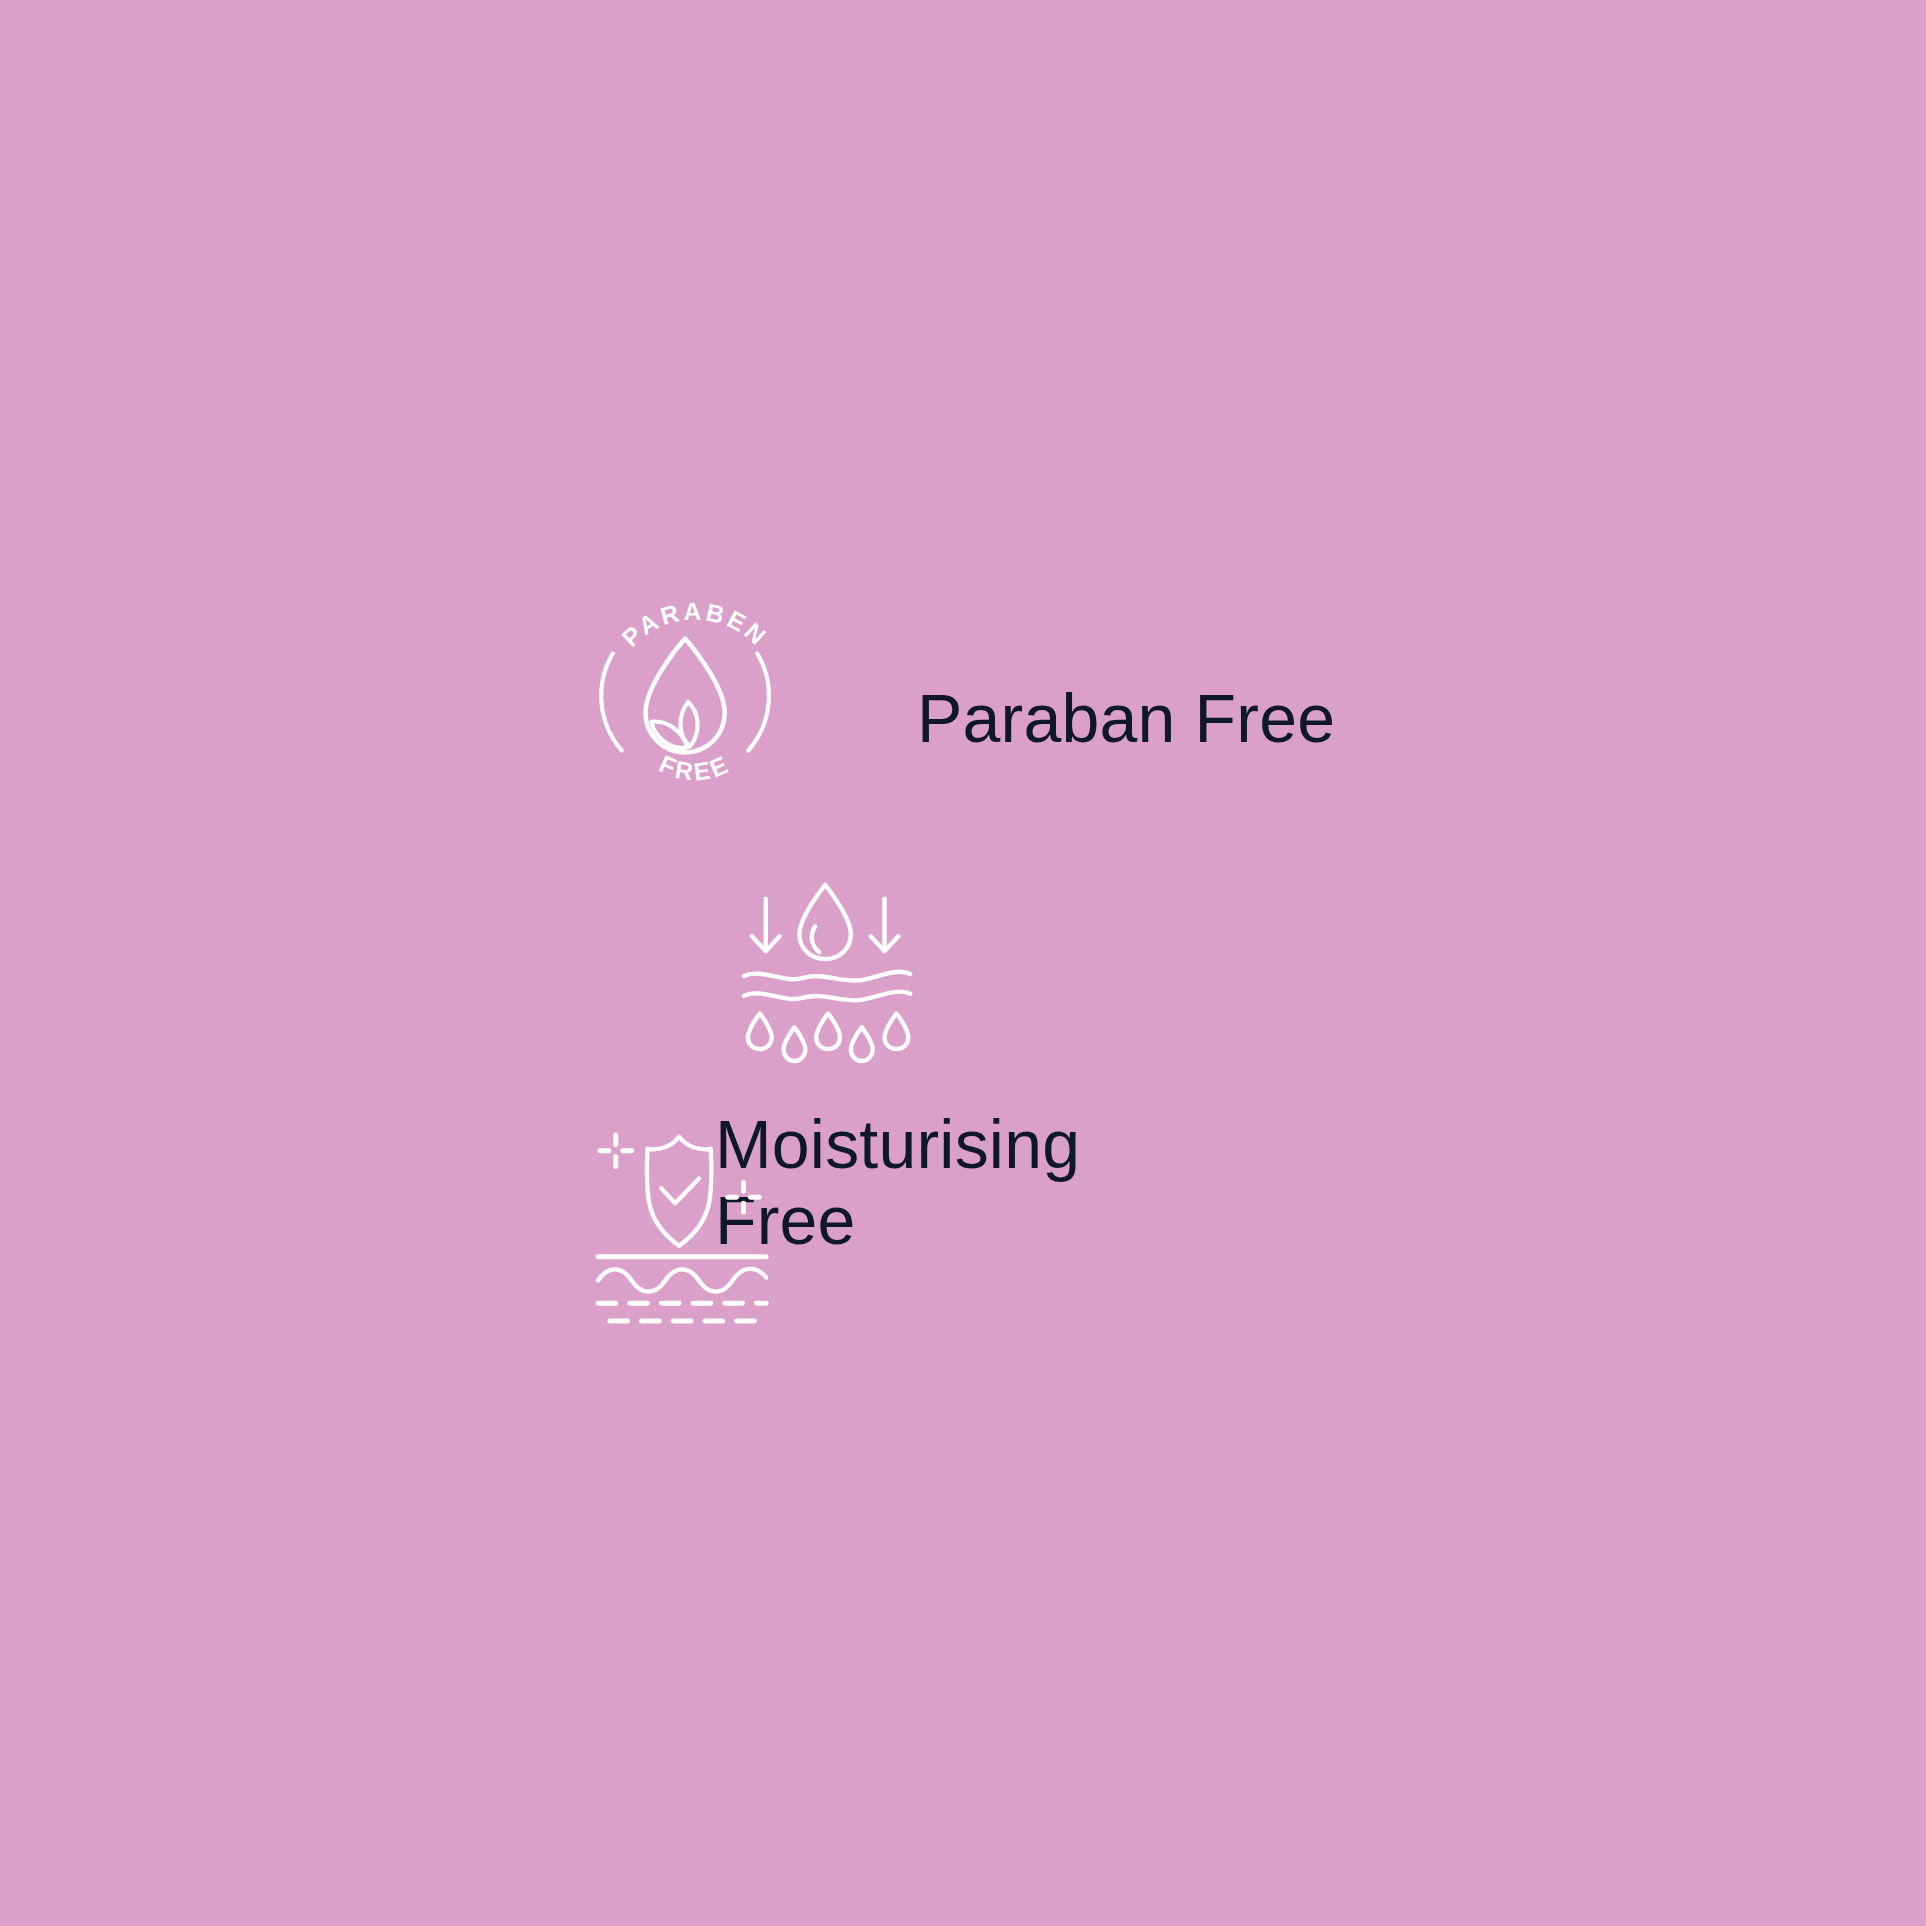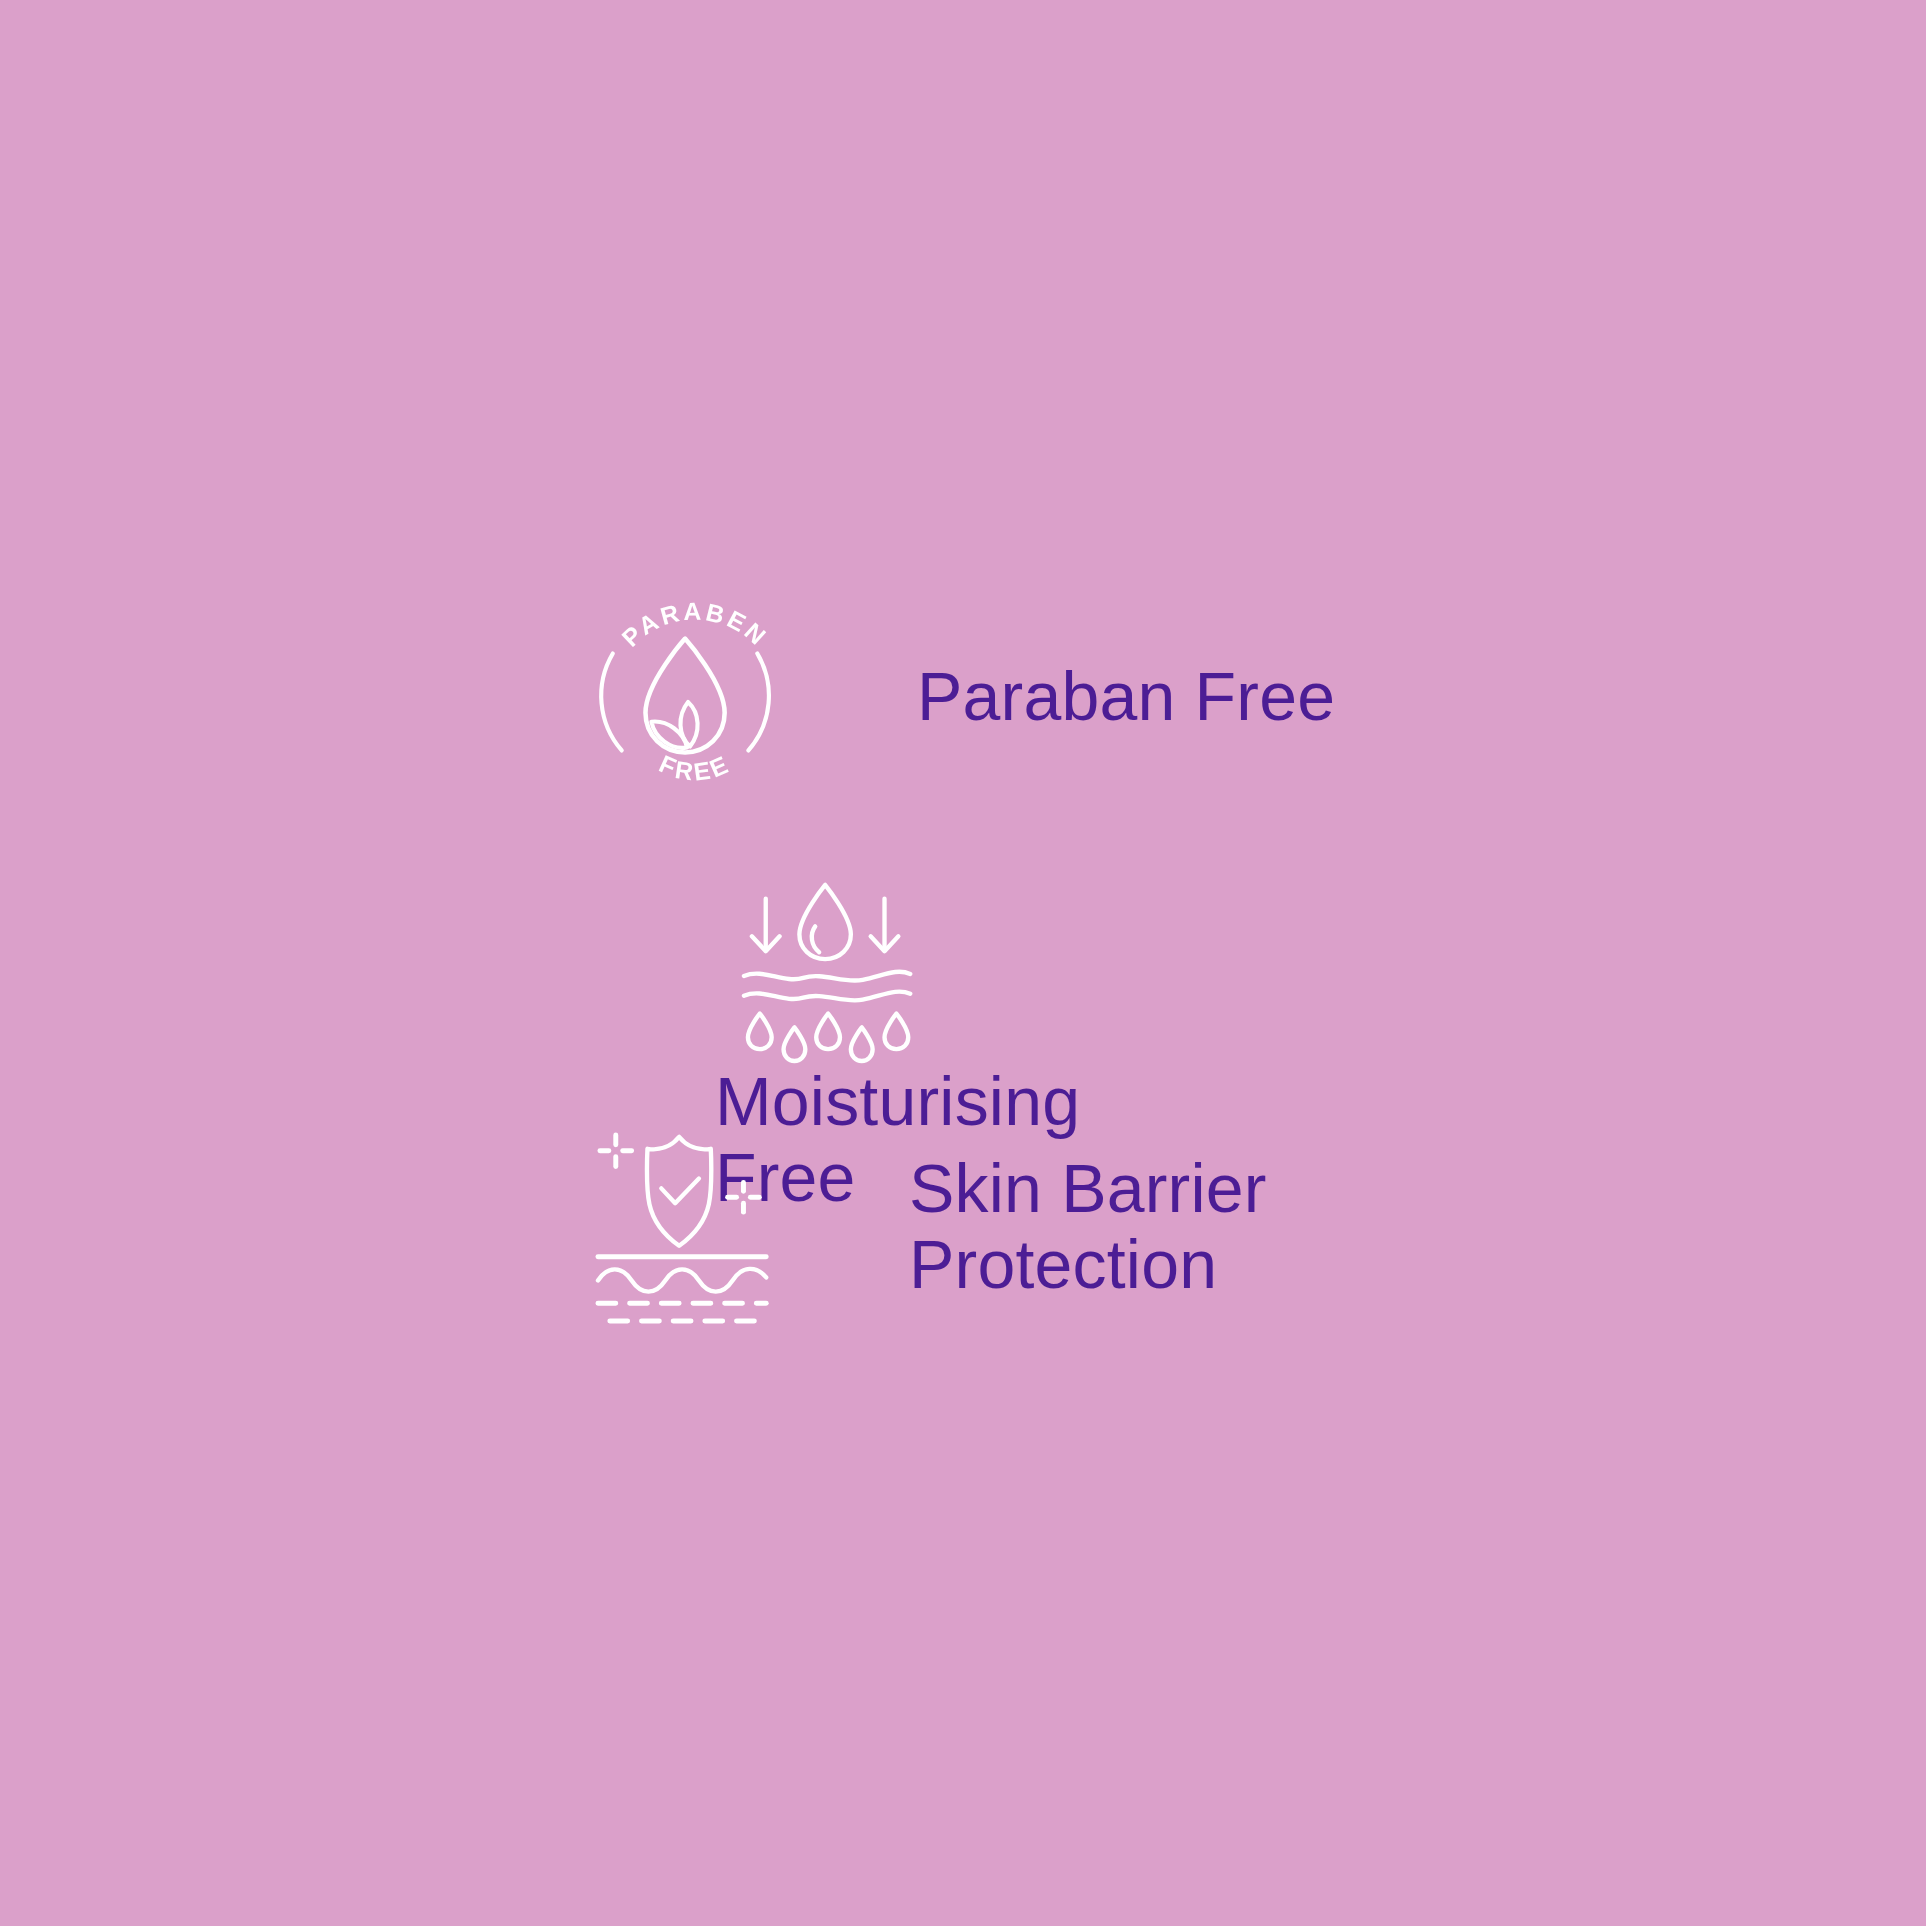--- a/index.html
+++ b/index.html
@@ -44,27 +44,28 @@
     justify-content: flex-start;
   }
 
   .feature-icon svg {
     display: block;
     overflow: visible;
   }
 
   .feature-label {
     margin-left: 127px;
-    color: #4c1d95;
+    color: #0f172a;
     font-size: 68px;
     line-height: 76px;
     font-weight: 400;
     letter-spacing: 0.2px;
     white-space: pre-line;
     font-family: "Liberation Sans", sans-serif;
+    margin-top: 43px;
   }
 
   #feature-row-0 .feature-label { margin-left: 129px; }
   #feature-row-1 .feature-label { margin-left: 121px; }
   #feature-row-2 .feature-label { margin-left: 121px; }
 </style>
 </head>
 <body style="background: rgb(219, 160, 202);">
 
 <div id="feature-panel">
@@ -197,18 +198,16 @@
                    C 116 170 130 170 140 155
                    C 150 140 164 140 174 152"></path>
 
           <line x1="4" y1="178" x2="174" y2="178" stroke-width="5" stroke-dasharray="18 14"></line>
 
           <line x1="16" y1="196" x2="174" y2="196" stroke-width="5" stroke-dasharray="18 14"></line>
         </g>
       </svg>
     </div>
 
-    <div class="feature-label">Skin Barrier
-Protection</div>
   </div>
 
 </div>
 
 
 </body></html>

